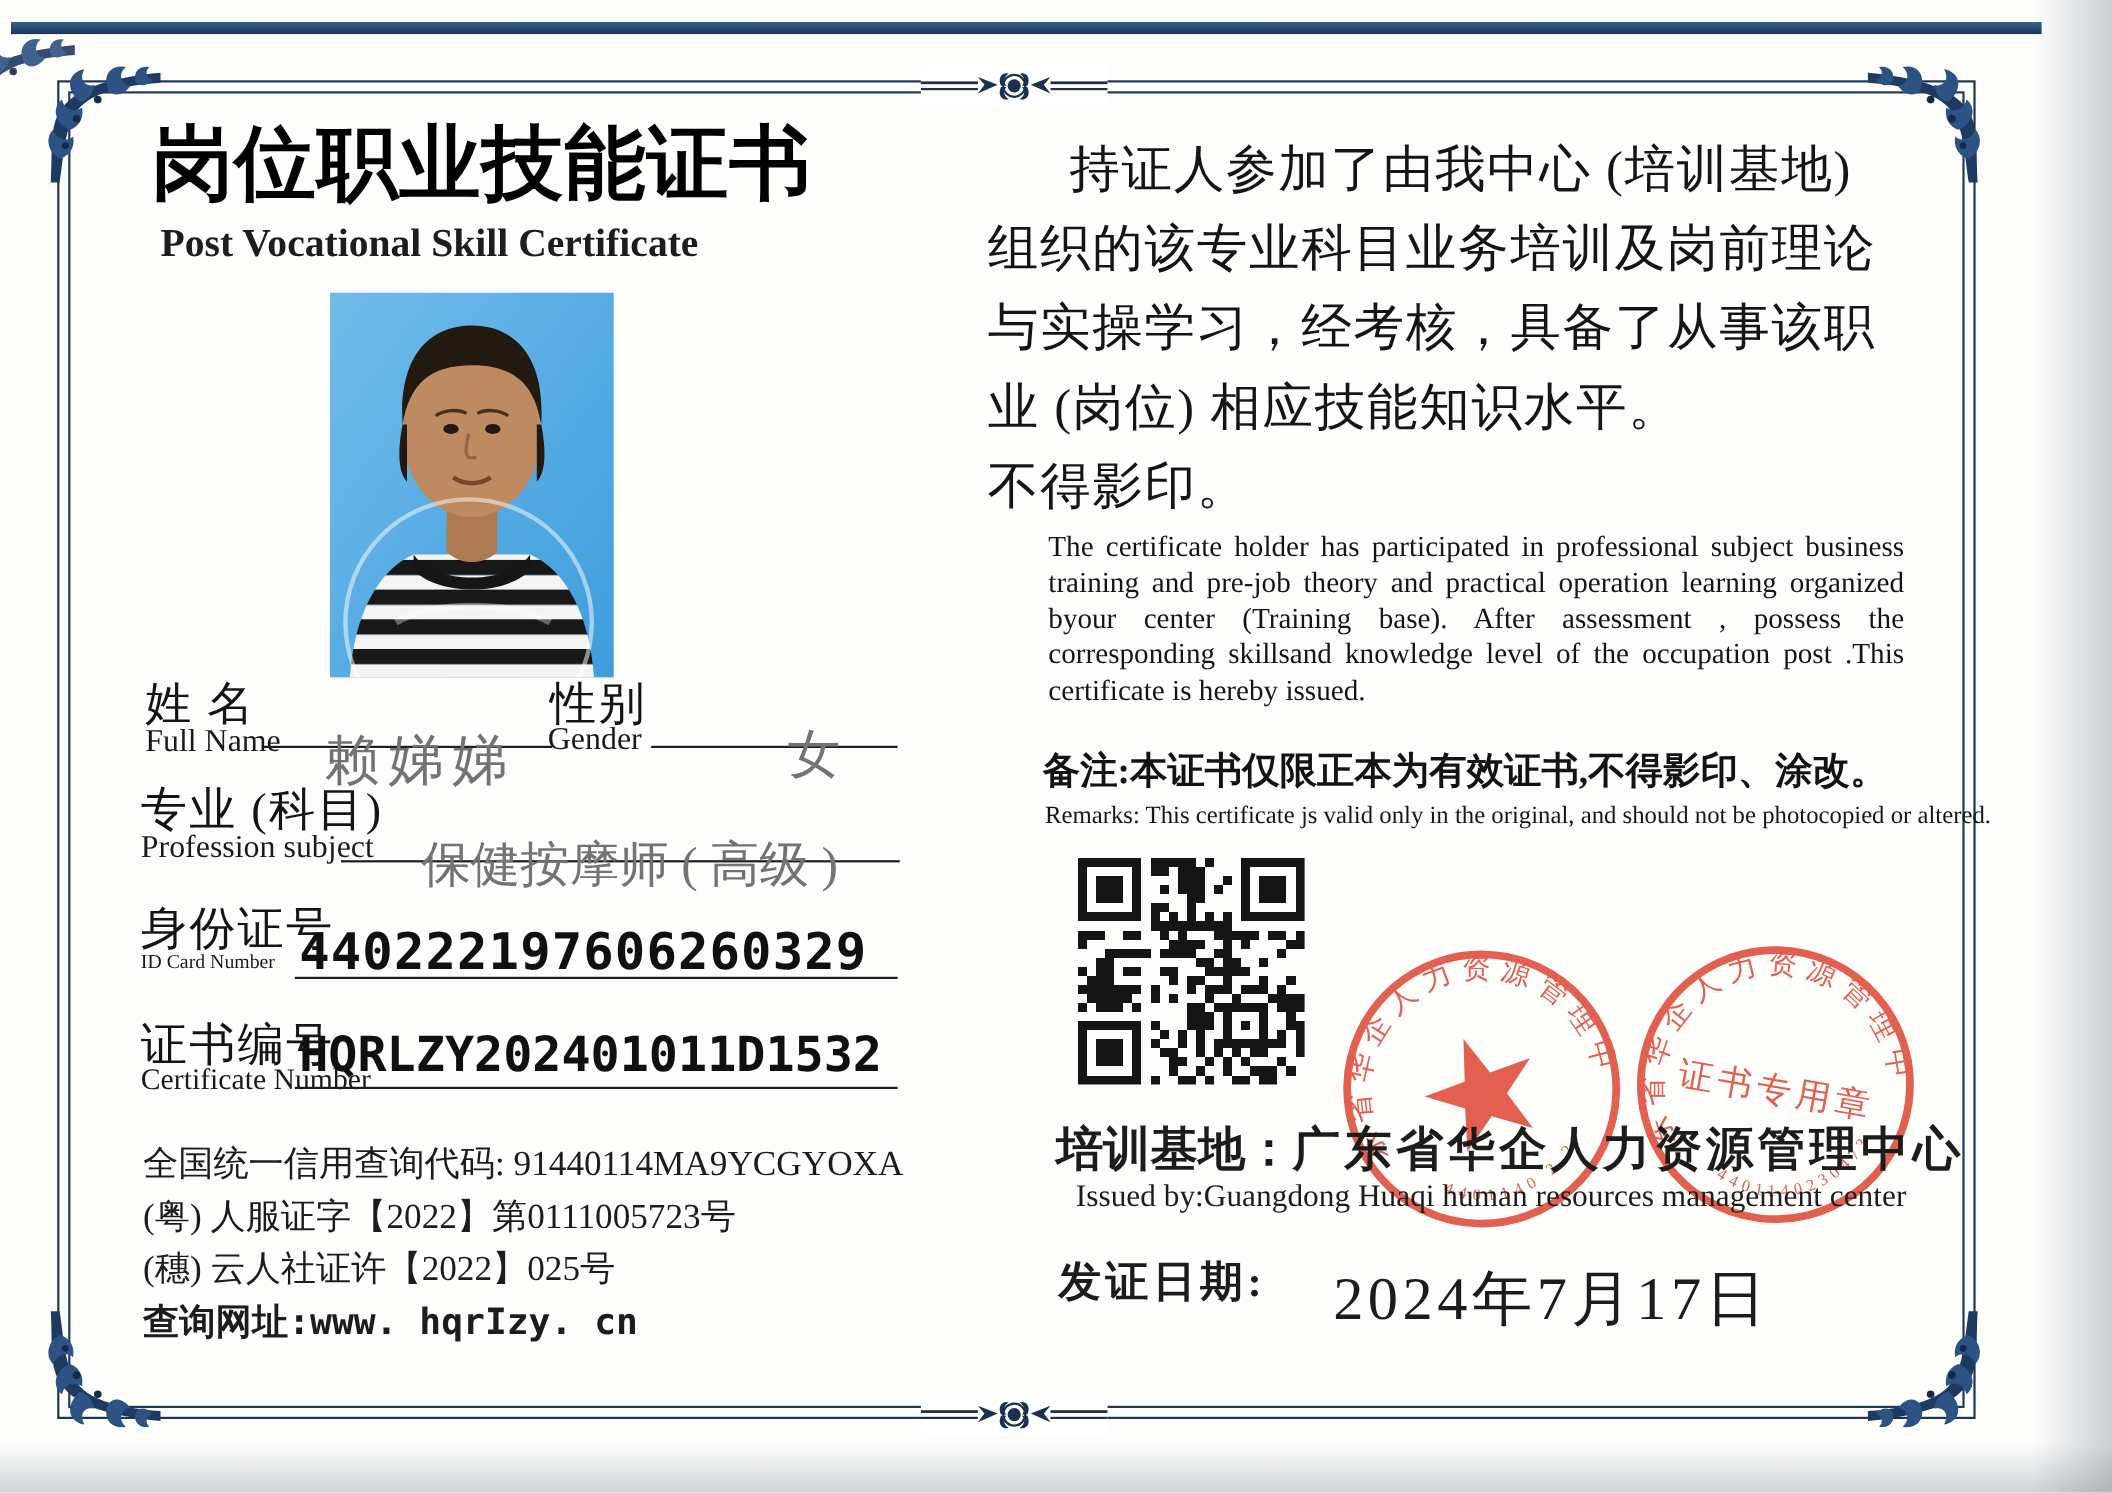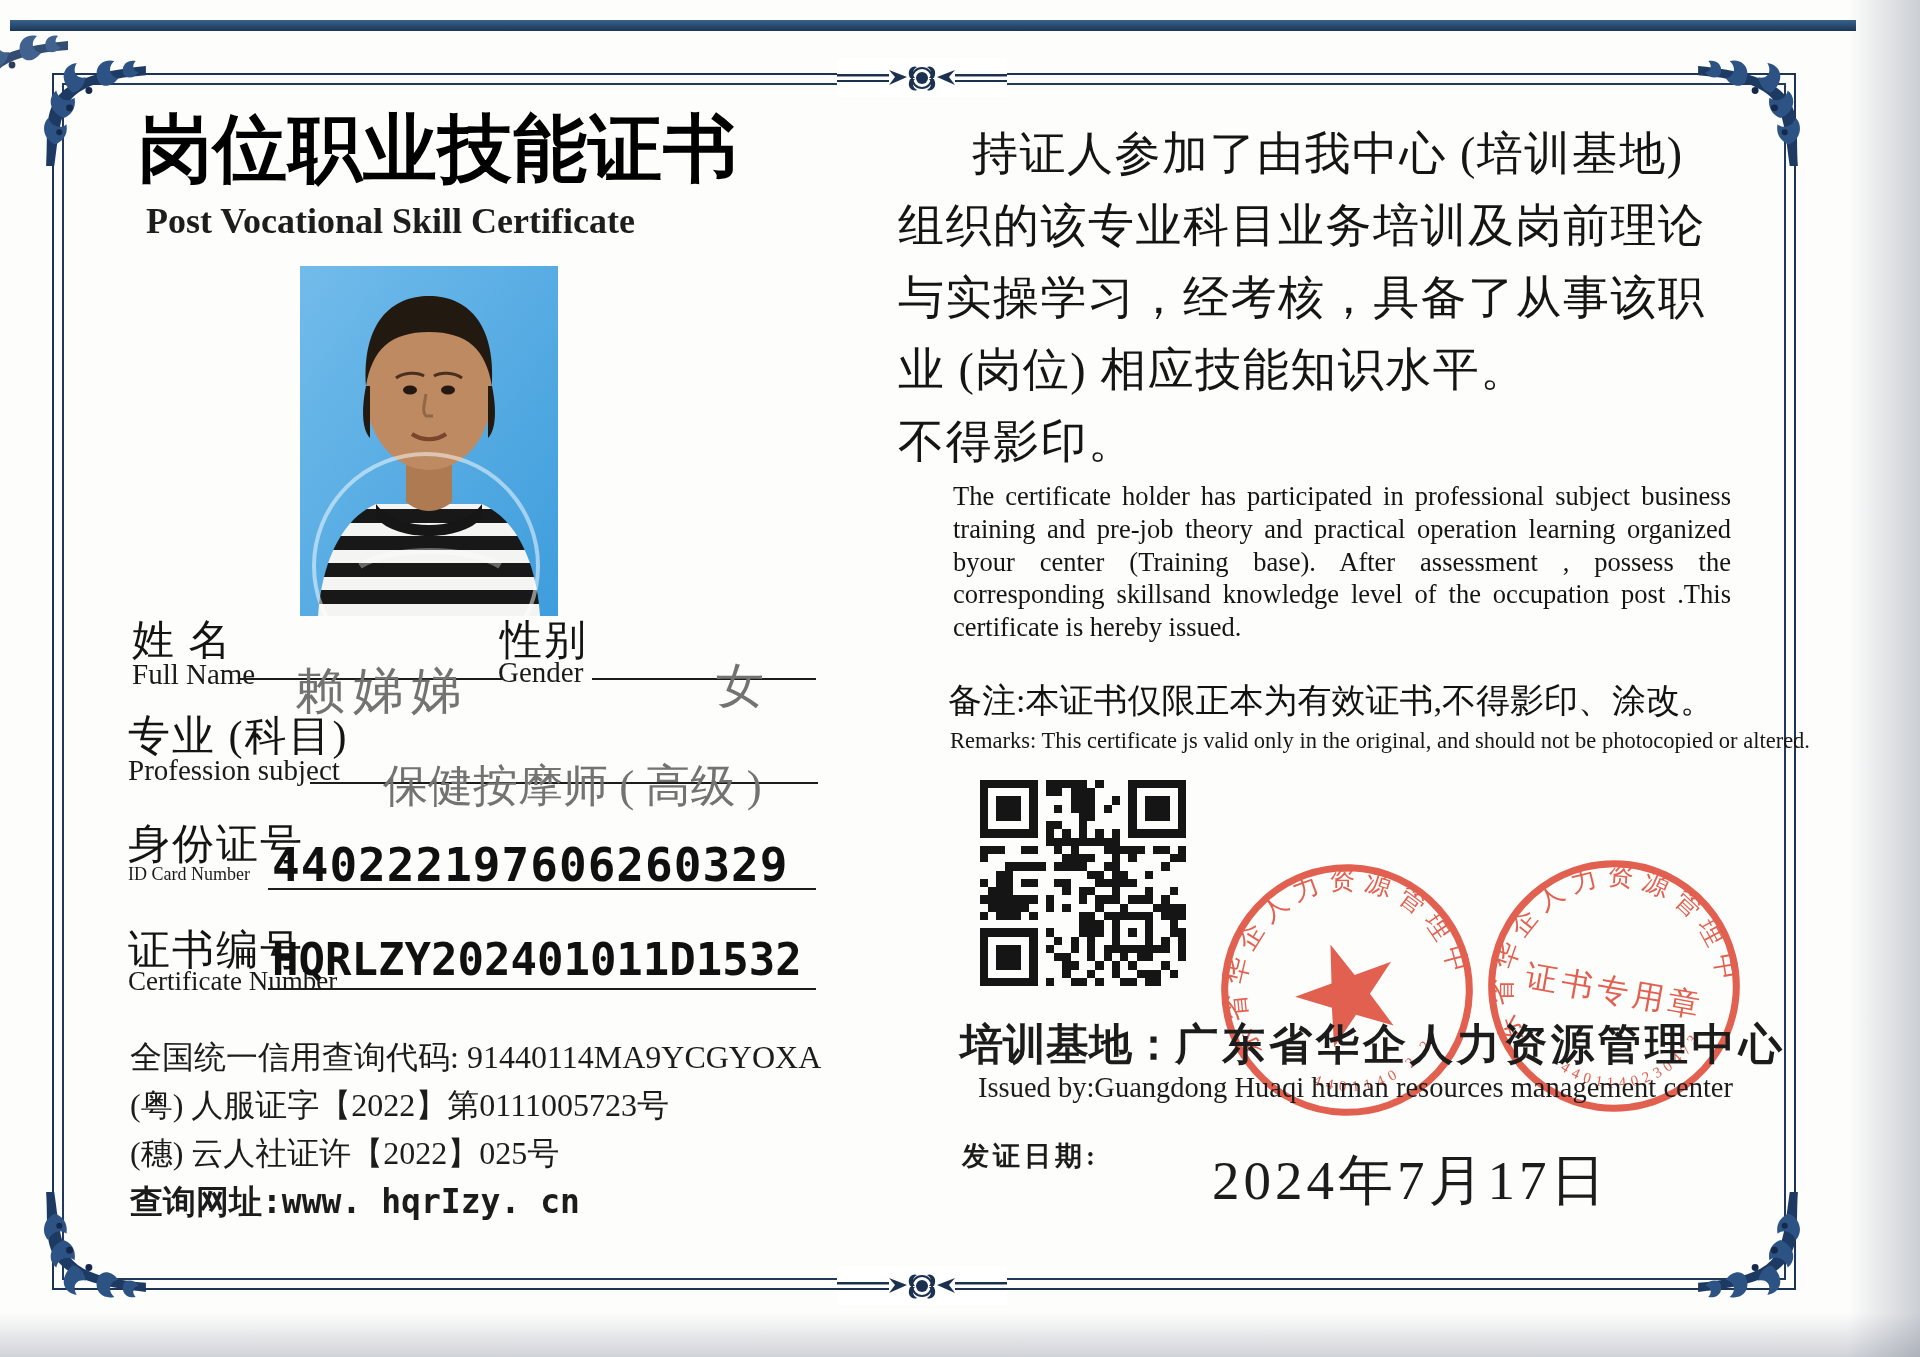--- a/index.html
+++ b/index.html
@@ -159,21 +159,21 @@
   <div class="abs" style="left:898px;top:118px;width:820px">
     <div class="zhline" style="text-indent:74px">持证人参加了由我中心 (培训基地)</div>
     <div class="zhline">组织的该专业科目业务培训及岗前理论</div>
     <div class="zhline">与实操学习，经考核，具备了从事该职</div>
     <div class="zhline">业 (岗位) 相应技能知识水平。</div>
     <div class="zhline">不得影印。</div>
   </div>
 
   <div class="abs enp" style="left:953px;top:480px;width:778px">The certificate holder has participated in professional subject business training and pre-job theory and practical operation learning organized byour center (Training base). After assessment , possess the corresponding skillsand knowledge  level of the occupation post .This certificate is hereby issued.</div>
 
-  <div class="abs" style="left:948px;top:678px;font-size:34px;font-weight:400;white-space:nowrap;color:#131313">备注:本证书仅限正本为有效证书,不得影印、涂改。</div>
+  <div class="abs" style="left:948px;top:678px;font-size:34px;font-weight:700;white-space:nowrap;color:#131313">备注:本证书仅限正本为有效证书,不得影印、涂改。</div>
   <div class="abs" style="left:950px;top:728px;font-size:22.5px;white-space:nowrap;color:#161616">Remarks: This certificate js valid only in the original, and should not be photocopied or altered.</div>
 
   <div class="abs" style="left:980px;top:780px;width:206px;height:206px">
     <svg width="206" height="206" viewBox="0 0 25 25" shape-rendering="crispEdges">
         <rect x="0" y="0" width="1" height="1" fill="#151515"></rect>
         <rect x="1" y="0" width="1" height="1" fill="#151515"></rect>
         <rect x="2" y="0" width="1" height="1" fill="#151515"></rect>
         <rect x="3" y="0" width="1" height="1" fill="#151515"></rect>
         <rect x="4" y="0" width="1" height="1" fill="#151515"></rect>
         <rect x="5" y="0" width="1" height="1" fill="#151515"></rect>
@@ -511,16 +511,16 @@
         <text font-size="17" letter-spacing="6" fill="#e14b38"><textPath href="#numR" startOffset="50%" text-anchor="middle">4401140230473</textPath></text>
       </g>
     </svg>
   </div>
 
   <div class="abs" style="left:960px;top:1016px;white-space:nowrap">
     <span style="font-size:43px;font-weight:700">培训基地：</span><span style="font-size:43px;font-weight:700;letter-spacing:4px">广东省华企人力资源管理中心</span>
   </div>
   <div class="abs" style="left:978px;top:1072px;font-size:28.5px;white-space:nowrap">Issued by:Guangdong Huaqi human resources management center</div>
 
-  <div class="abs" style="left:962px;top:1138px;font-size:27px;font-weight:700;letter-spacing:4px;white-space:nowrap">发证日期:</div>
+  <div class="abs" style="left:962px;top:1138px;font-size:39px;font-weight:700;letter-spacing:4px;white-space:nowrap">发证日期:</div>
   <div class="abs" style="left:1212px;top:1144px;font-size:55px;letter-spacing:4px;white-space:nowrap">2024年7月17日</div>
 
 </div>
 
 </body></html>

